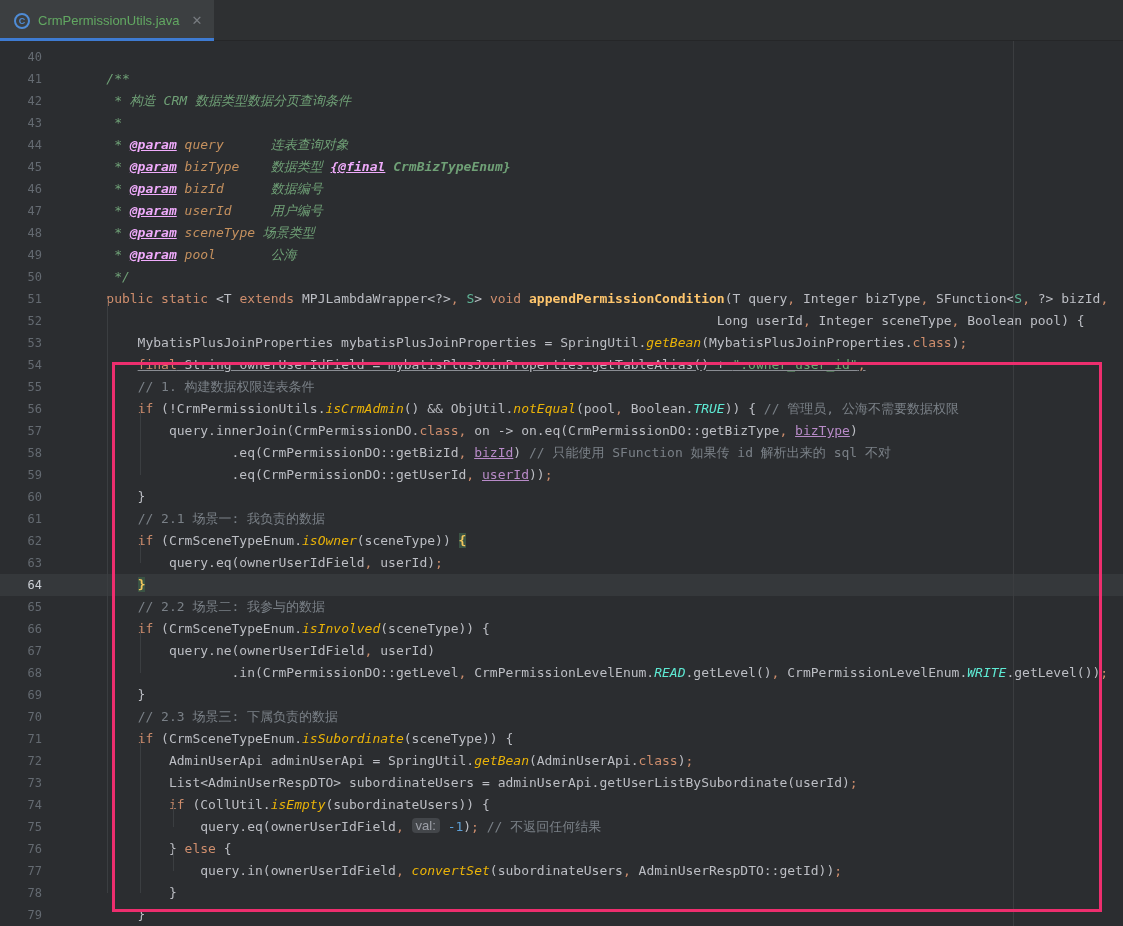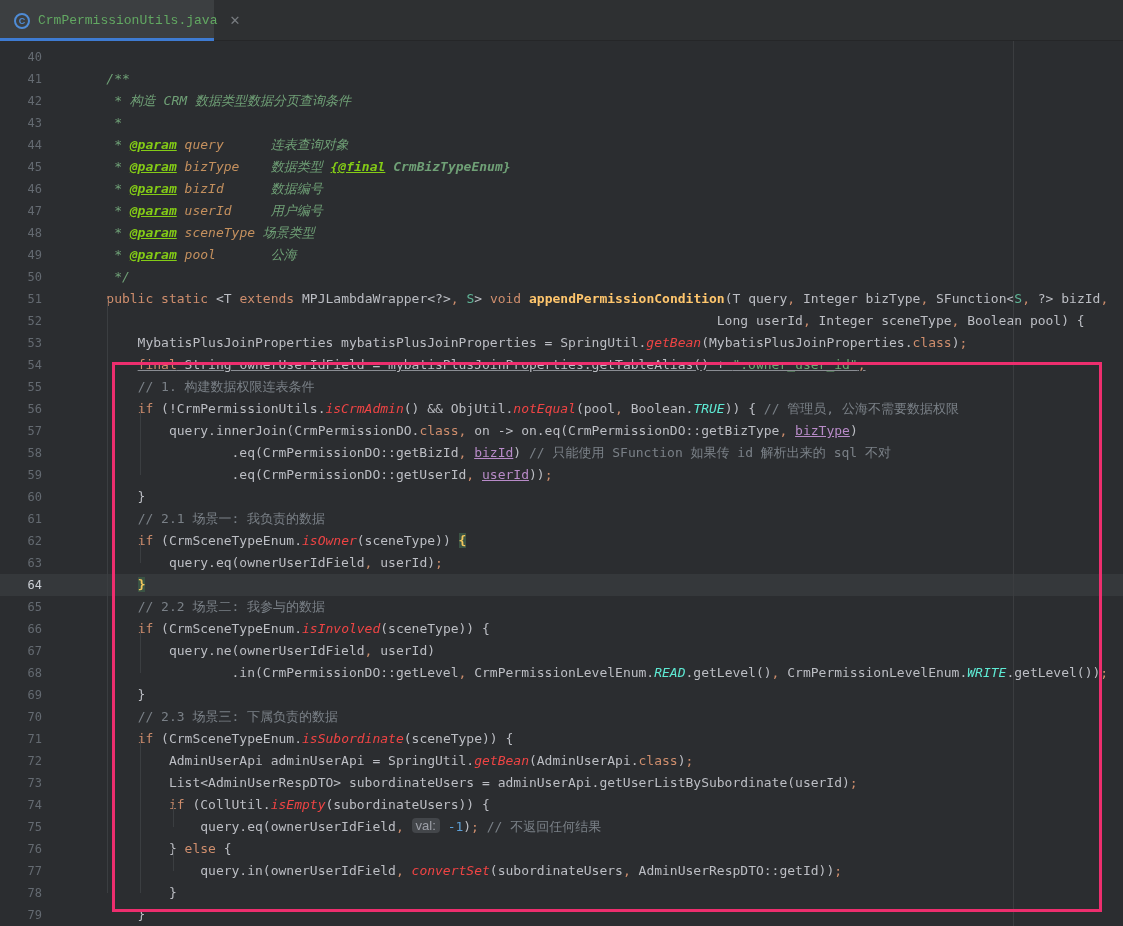--- a/index.html
+++ b/index.html
@@ -18,44 +18,44 @@
     position:absolute; left:0; top:0; width:214px; height:41px;
     background:#3C3F41; display:flex; align-items:center; gap:8px;
     padding:0 10px 0 14px; cursor:pointer;
   }
   .tab-underline { position:absolute; left:0; bottom:0; width:214px; height:3px; background:#3E7BD2; }
   .class-icon {
     width:16px; height:16px; border-radius:50%; border:2px solid #4F8CD6;
     color:#4F8CD6; font-size:9px; font-weight:bold; line-height:12px;
     text-align:center; font-family:"Liberation Sans",sans-serif; flex:none;
   }
-  .tab-title { color:#62A862; font-size:13px; font-family:Liberation Mono, monospace; }
+  .tab-title { color:#62A862; font-size:13px; font-family:Liberation Sans, sans-serif; }
   .tab-close { color:#787C80; font-size:13px; margin-left:4px; font-family:"Liberation Sans",sans-serif; }
   
   .editor { position:absolute; left:0; top:52px; width:1123px; height:885px; overflow:hidden; }
   #lines { position:relative; margin-top:-6px; }
   .row { display:flex; height:22px; line-height:22px; white-space:pre; position:relative; }
   .row.caret { background:#35383B; }
   .ln {
     flex:none; width:42px; text-align:right; color:#646A71; font-size:12px;
     user-select:none;
   }
   .row.caret .ln { color:#CCD0D6; }
   .code { flex:none; padding-left:33px; font-size:13px; color:#BCBEC4; }
   
   .tk-d  { color:#BCBEC4; }
   .tk-k  { color:#CF8E6D; }
   .tk-m  { color:#FFC66D; font-weight:bold; }
-  .tk-i  { color:#ef4444; font-style:italic; }
+  .tk-i  { color:#eab308; font-style:italic; }
   .tk-c  { color:#5eead4; font-style:italic; }
   .tk-s  { color:#6AAB73; }
   .tk-n  { color:#5C9FD6; }
   .tk-cm { color:#7A8087; }
   .tk-dc { color:#6FA076; font-style:italic; }
-  .tk-dt { color:#84cc16; font-style:italic; font-weight:bold; text-decoration:underline;margin-top:28px; }
+  .tk-dt { color:#f0abfc; font-style:italic; font-weight:bold; text-decoration:underline;margin-top:28px; }
   .tk-dp { color:#C4905E; font-style:italic; }
   .tk-dk { color:#6FA076; font-style:italic; font-weight:bold; }
   .tk-p  { color:#CF8E6D; }
   .tk-pr { color:#B88BC8; text-decoration:underline; }
   .tk-tp { color:#5FB596; }
   .tk-b  { color:#F2C55C; font-weight:bold; background:#3A5344; }
   .tk-h  {
     display:inline-block; background:#43464A; color:#9DA0A8; font-size:13px;
     line-height:15px; border-radius:4px; padding:0 4px; vertical-align:1px;
     font-family:"Liberation Sans",sans-serif;

